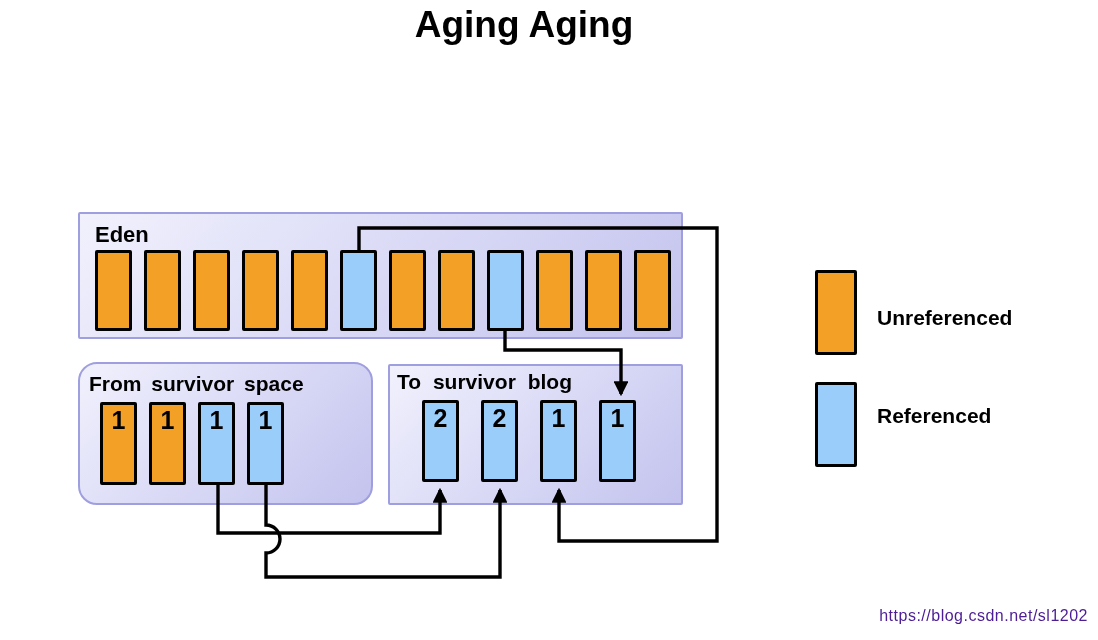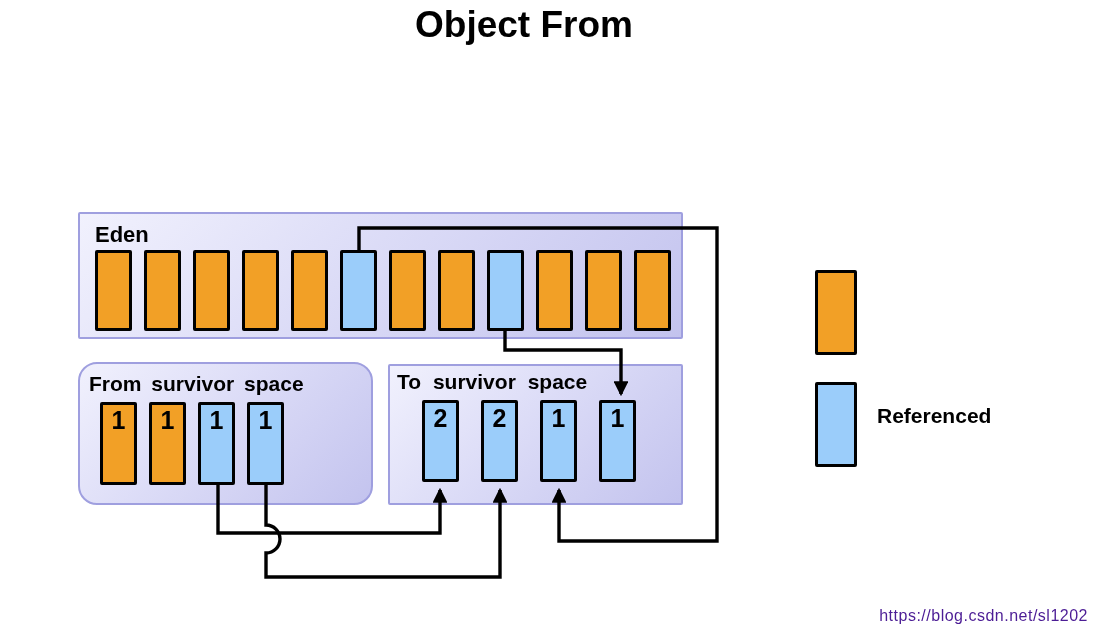--- a/index.html
+++ b/index.html
@@ -102,21 +102,21 @@
     color: #4c1d95;
     letter-spacing: 0.5px;
     white-space: nowrap;
   }
 </style>
 </head>
 <body>
 
 <div class="canvas">
 
-  <div class="title">Object From</div>
+  <div class="title">Aging Aging</div>
 
   <div class="space-box box-eden">
     <div class="box-label">Eden</div>
     <div class="cells" id="eden-cells">
         <div class="cell unreferenced"></div>
         <div class="cell unreferenced"></div>
         <div class="cell unreferenced"></div>
         <div class="cell unreferenced"></div>
         <div class="cell unreferenced"></div>
         <div class="cell referenced"></div>
@@ -133,30 +133,31 @@
     <div class="box-label">From survivor space</div>
     <div class="cells" id="from-cells">
         <div class="cell unreferenced">1</div>
         <div class="cell unreferenced">1</div>
         <div class="cell referenced">1</div>
         <div class="cell referenced">1</div>
       </div>
   </div>
 
   <div class="space-box box-to">
-    <div class="box-label">To survivor space</div>
+    <div class="box-label">To survivor blog</div>
     <div class="cells" id="to-cells">
         <div class="cell referenced">2</div>
         <div class="cell referenced">2</div>
         <div class="cell referenced">1</div>
         <div class="cell referenced">1</div>
       </div>
   </div>
 
   <div class="legend-swatch unreferenced"></div>
+  <div class="legend-label l1">Unreferenced</div>
   <div class="legend-swatch referenced"></div>
   <div class="legend-label l2">Referenced</div>
 
   <svg class="arrows" viewBox="0 0 1098 640" xmlns="http://www.w3.org/2000/svg">
     <defs>
       <marker id="arrowhead" viewBox="0 0 10 10" refX="8.5" refY="5" markerWidth="4.4" markerHeight="4.4" orient="auto-start-reverse">
         <path d="M 0 0 L 10 5 L 0 10 z" fill="#000"></path>
       </marker>
     </defs>
     <path class="arrow-path" d="M 359 250 L 359 228 L 717 228 L 717 541 L 559 541 L 559 490" marker-end="url(#arrowhead)"></path>

